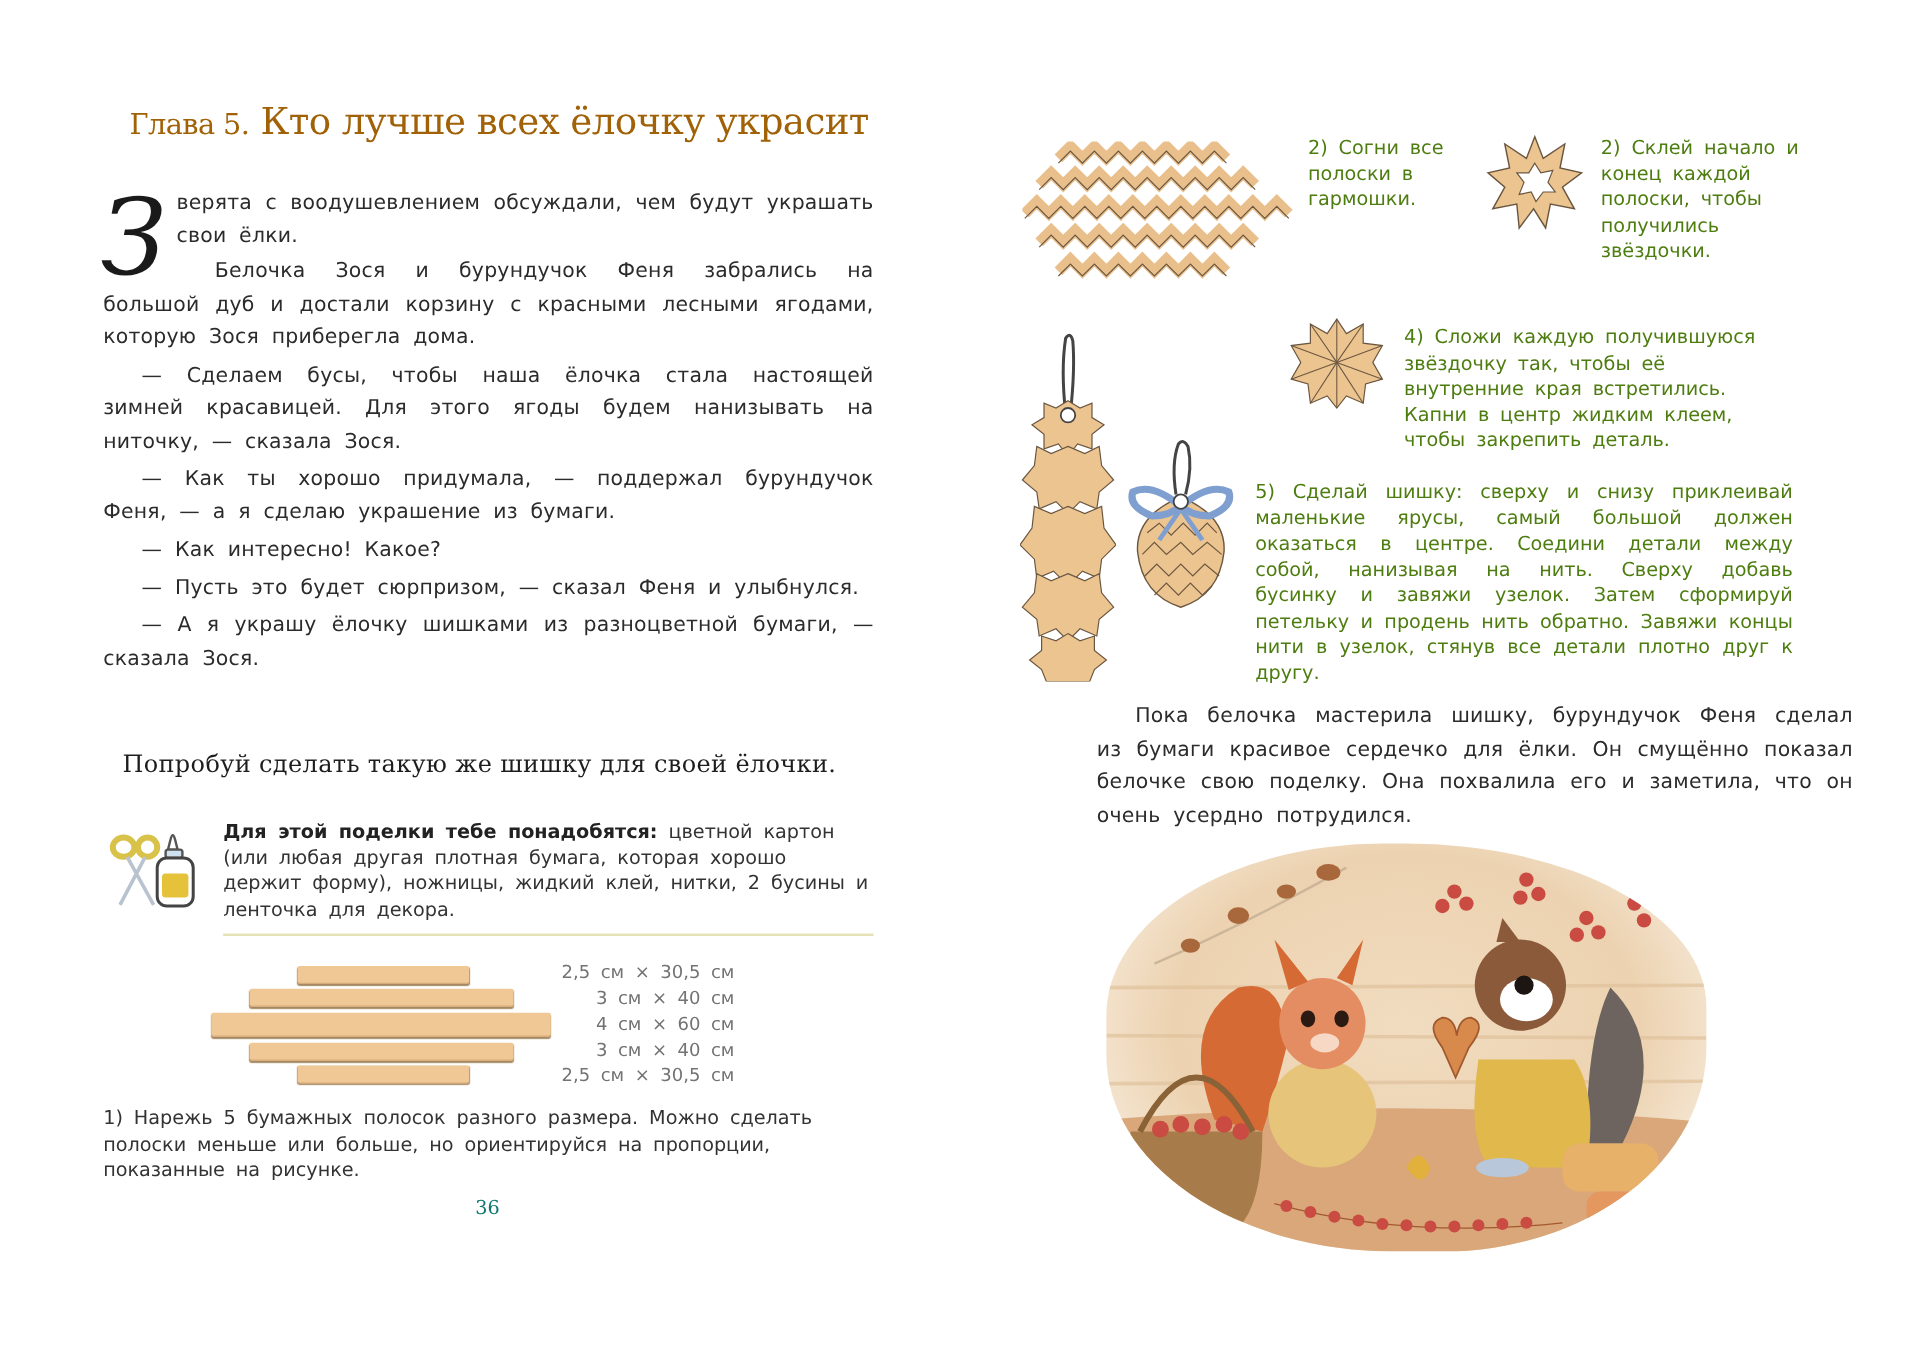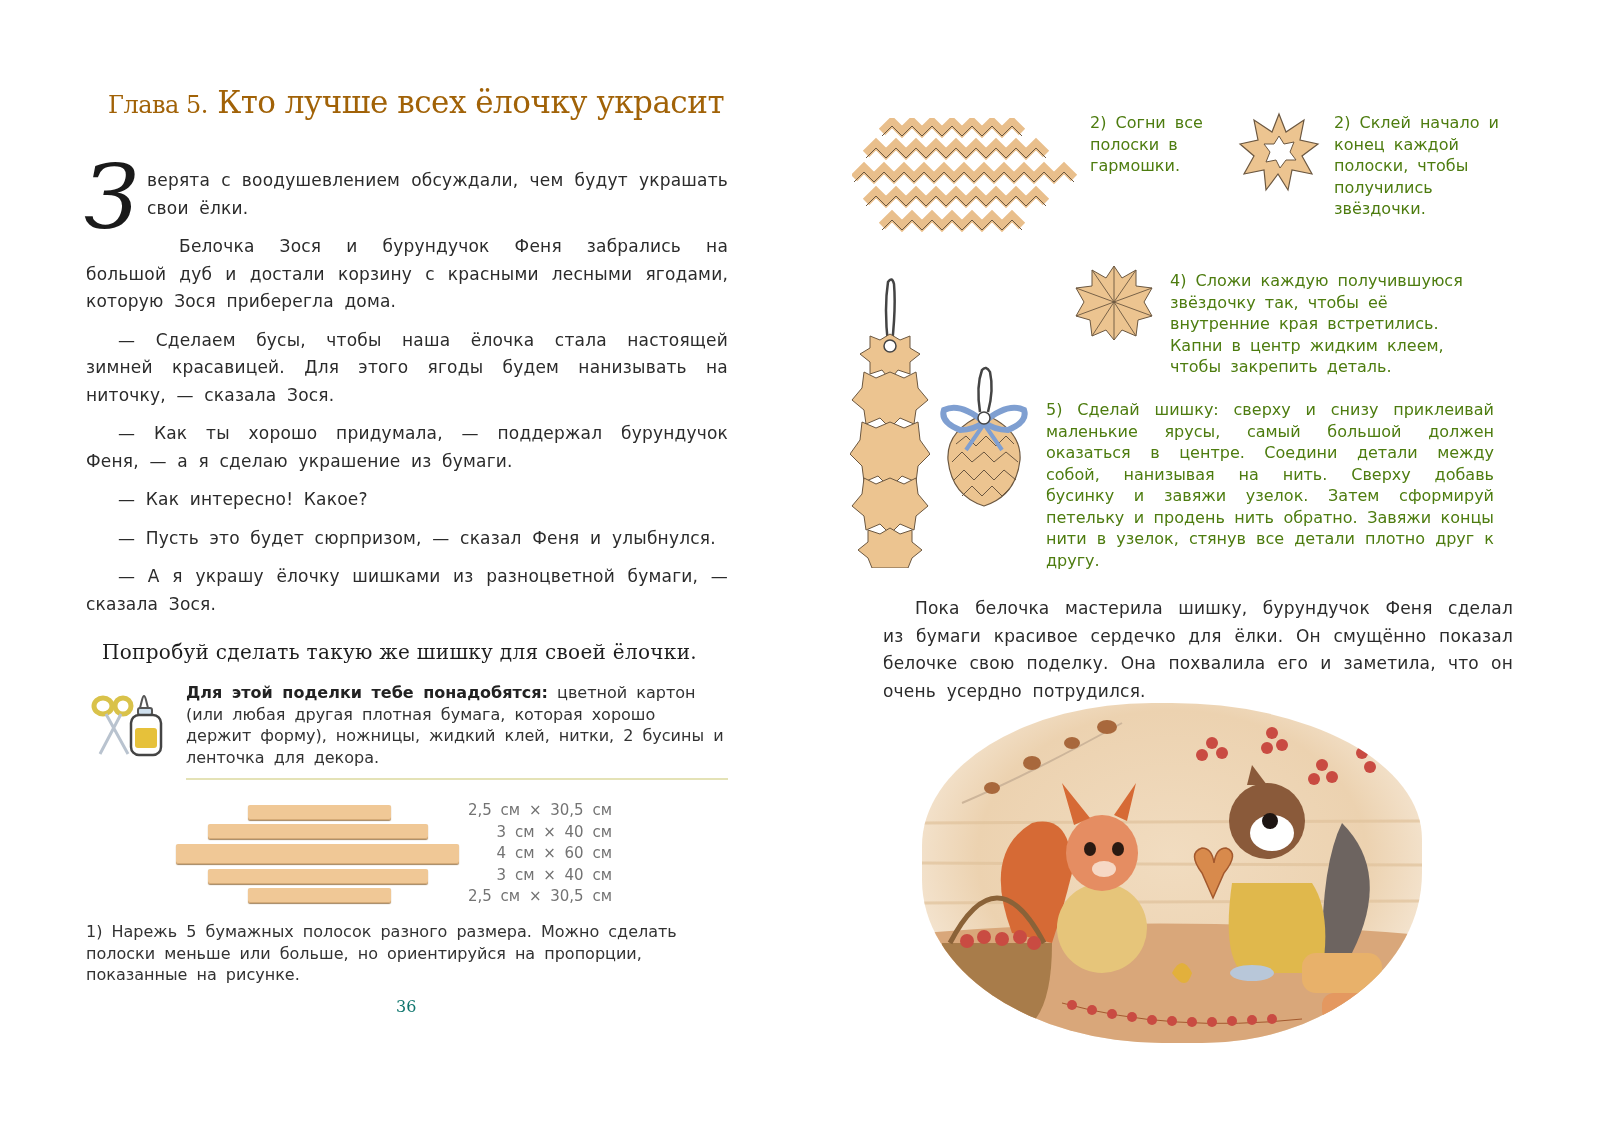--- a/index.html
+++ b/index.html
@@ -5,24 +5,24 @@
   html,body{margin:0;padding:0;background:#ffffff;}
   body{width:1601px;height:1124px;position:relative;overflow:hidden;
        font-family:"DejaVu Sans",sans-serif;color:#2a2a2a;}
   .page{position:absolute;top:0;height:1124px;}
   .left{left:0;width:800px;}
   .right{left:800px;width:801px;}
   .serif{font-family:"DejaVu Serif","Liberation Serif",serif;}
   .chapter-title{position:absolute;left:108px;top:84px;font-size:31px;color:#a16207;letter-spacing:-0.5px;white-space:nowrap;}
   .chapter-title .small{font-size:24px;}
   .body-text{position:absolute;font-size:17px;line-height:27.5px;text-align:justify;word-spacing:5px;letter-spacing:0.2px;color:#2b2b2b;}
-  .body-text p{margin:11px 0 4px 0;text-indent:32px;}
+  .body-text p{margin:0 0 4px 0;text-indent:32px;}
   .body-text p.noindent{text-indent:0;}
   .dropcap{float:left;font-family:"DejaVu Serif",serif;font-size:88px;line-height:76px;margin:4px 8px 0 -2px;color:#1a1a1a;font-style:italic;}
-  .try-heading{position:absolute;left:102px;top:624px;font-size:20px;color:#1d1d1d;white-space:nowrap;letter-spacing:0.3px;margin-top:16px;}
+  .try-heading{position:absolute;left:102px;top:624px;font-size:20px;color:#1d1d1d;white-space:nowrap;letter-spacing:0.3px;}
   .materials{position:absolute;left:186px;top:682px;width:540px;font-size:16px;line-height:21.5px;word-spacing:4px;color:#333;}
   .materials b{color:#222;}
   .divider{position:absolute;left:186px;top:778px;width:542px;height:2px;background:#e4e2b6;}
   .strips{position:absolute;left:176px;top:803px;width:285px;height:100px;}
   .strip{position:absolute;height:15px;background:#f0c896;border-radius:2px;box-shadow:0 1px 1px #a48660, inset 0 -1px 0 #d5ab78;}
   .dims{position:absolute;left:452px;top:800px;width:160px;font-size:15px;line-height:21.5px;text-align:right;color:#737373;word-spacing:4px;}
   .step1{position:absolute;left:86px;top:921px;width:600px;font-size:16px;line-height:21.5px;word-spacing:4px;color:#333;}
   .page-number{position:absolute;left:396px;top:997px;font-size:16px;color:#0f766e;}
   .step-text{position:absolute;font-size:16px;line-height:21.5px;word-spacing:4px;color:#4d7c0f;}
   .illus{position:absolute;}
@@ -160,21 +160,21 @@
     <path d="M18 114 L28 104 L38 114 L48 104 L58 114 L68 104 L80 114"></path>
     <path d="M26 130 L36 120 L46 130 L56 120 L66 130 L74 122"></path>
   </g>
   <path d="M48 56 Q24 36 8 44 Q4 56 24 64 Q38 64 48 56 Q58 64 72 64 Q92 56 88 44 Q72 36 48 56 Z" fill="none" stroke="#7f9fd1" stroke-width="6"></path>
   <path d="M48 58 L30 84 M48 58 L66 84" stroke="#7f9fd1" stroke-width="4"></path>
   <circle cx="48" cy="52" r="6" fill="#fff" stroke="#444" stroke-width="1.5"></circle>
 </svg>
 
 <div class="step-text" style="left:1046px;top:399px;width:448px;text-align:justify;">5) Сделай шишку: сверху и снизу приклеивай маленькие ярусы, самый большой должен оказаться в центре. Соедини детали между собой, нанизывая на нить. Сверху добавь бусинку и завяжи узелок. Затем сформируй петельку и продень нить обратно. Завяжи концы нити в узелок, стянув все детали плотно друг к другу.</div>
 
-<div class="body-text" style="left:883px;top:584px;width:630px;">
+<div class="body-text" style="left:914px;top:584px;width:630px;">
   <p>Пока белочка мастерила шишку, бурундучок Феня сделал из бумаги красивое сердечко для ёлки. Он смущённо показал белочке свою поделку. Она похвалила его и заметила, что он очень усердно потрудился.</p>
 </div>
 
 <div class="scene">
   <svg width="500" height="340" viewBox="0 0 500 340">
 
     <g stroke="#e0c29c" stroke-width="3" opacity="0.7">
       <line x1="0" y1="120" x2="500" y2="118"></line>
         <line x1="0" y1="160" x2="500" y2="162"></line>
         <line x1="0" y1="200" x2="500" y2="198"></line>

